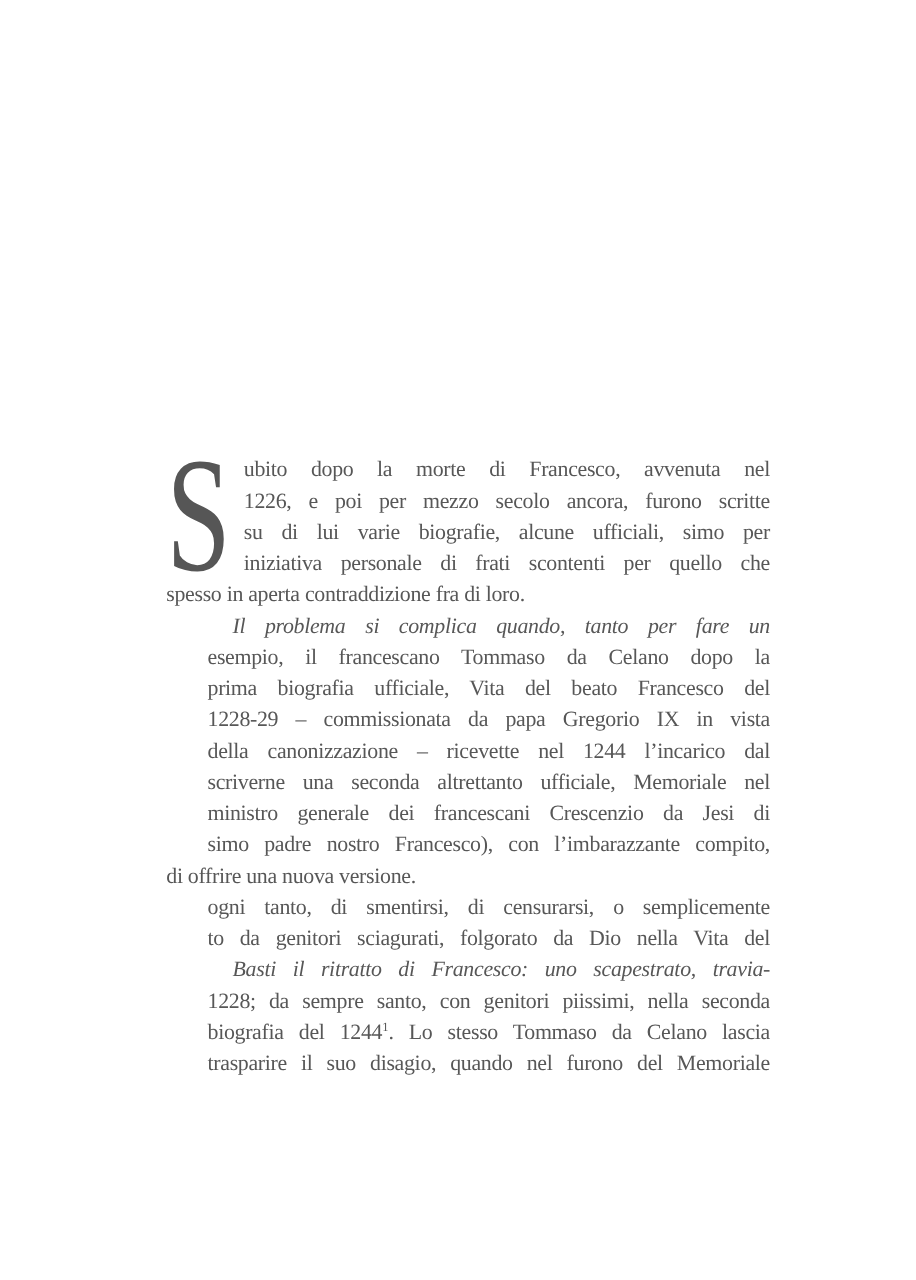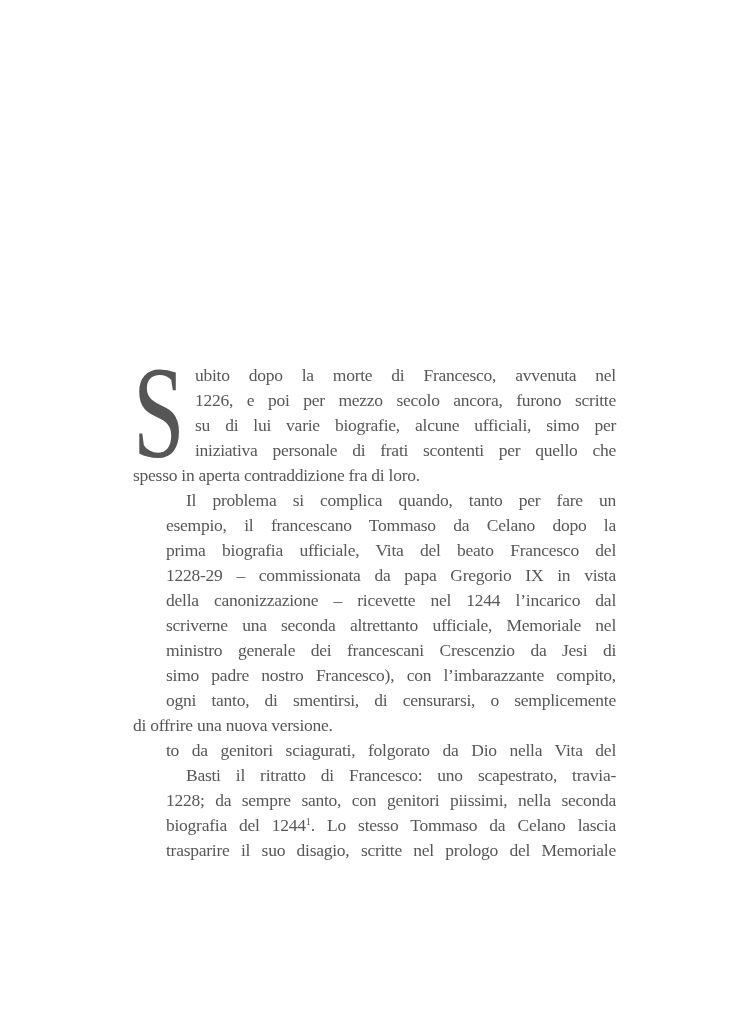--- a/index.html
+++ b/index.html
@@ -40,20 +40,21 @@
     text-align: justify;
     text-align-last: justify;
     margin-left: 33px;
   }
   .line.left {
     text-align: left;
     text-align-last: left;
   }
   .line.indent {
     text-indent: 20px;
+    font-style: italic;
   }
 
   .it { }
 
   .sup {
     font-size: 10px;
     position: relative;
     top: -6px;
     letter-spacing: 0;
   }
@@ -93,24 +94,24 @@
       </div>
       <div class="paragraph">
         <div class="line just indent"><span>Il problema si complica quando, tanto per fare un</span></div>
         <div class="line just"><span>esempio, il francescano Tommaso da Celano dopo la</span></div>
         <div class="line just"><span>prima biografia ufficiale, </span><span class="it">Vita del beato Francesco</span><span> del</span></div>
         <div class="line just"><span>1228-29 – commissionata da papa Gregorio IX in vista</span></div>
         <div class="line just"><span>della canonizzazione – ricevette nel 1244 l’incarico dal</span></div>
         <div class="line just"><span>scriverne una seconda altrettanto ufficiale, </span><span class="it">Memoriale nel</span></div>
         <div class="line just"><span>ministro generale dei francescani Crescenzio da Jesi di</span></div>
         <div class="line just"><span class="it">simo padre nostro Francesco)</span><span>, con l’imbarazzante compito,</span></div>
+        <div class="line left"><span>di offrire una nuova versione.</span></div>
         <div class="line just"><span>ogni tanto, di smentirsi, di censurarsi, o semplicemente</span></div>
-        <div class="line left"><span>di offrire una nuova versione.</span></div>
       </div>
       <div class="paragraph">
         <div class="line just"><span>to da genitori sciagurati, folgorato da Dio nella </span><span class="it">Vita</span><span> del</span></div>
         <div class="line just indent"><span>Basti il ritratto di Francesco: uno scapestrato, travia-</span></div>
         <div class="line just"><span>1228; da sempre santo, con genitori piissimi, nella seconda</span></div>
         <div class="line just"><span>biografia del 1244</span><span class="sup">1</span><span>. Lo stesso Tommaso da Celano lascia</span></div>
-        <div class="line just"><span>trasparire il suo disagio, scritte nel prologo del </span><span class="it">Memoriale</span></div>
+        <div class="line just"><span>trasparire il suo disagio, quando nel furono del </span><span class="it">Memoriale</span></div>
       </div>
     </div>
 </div>
 
 </body></html>

